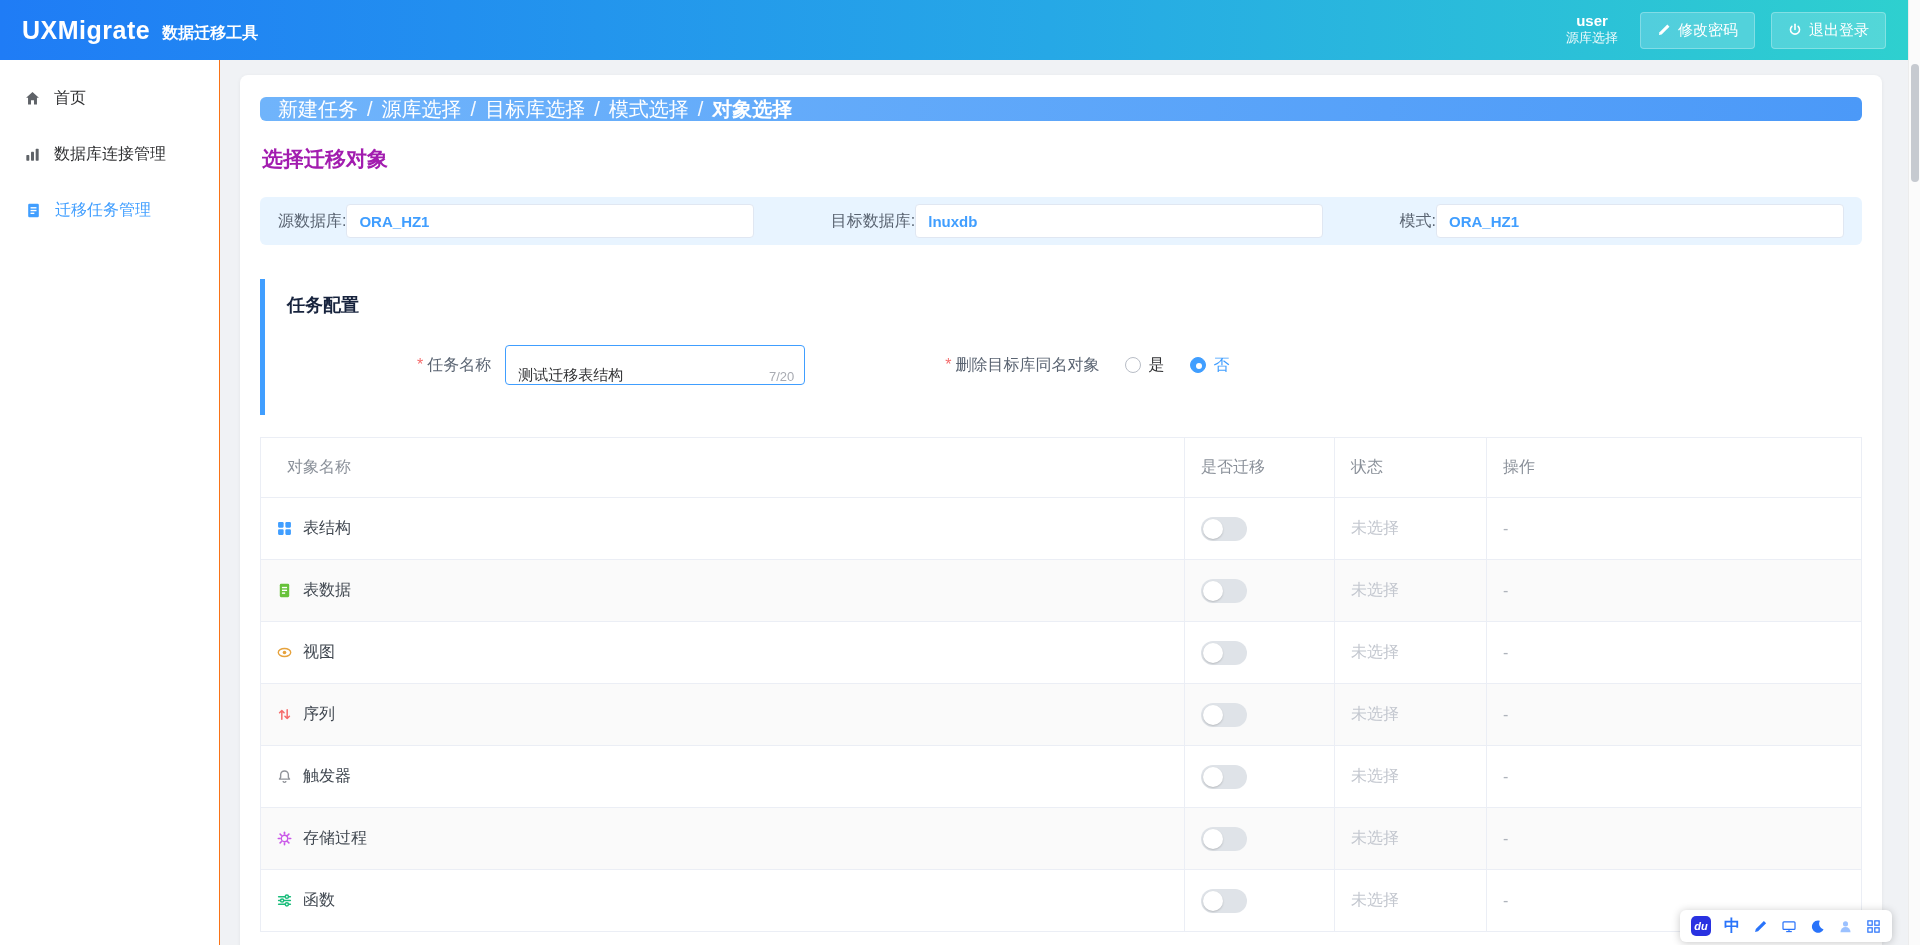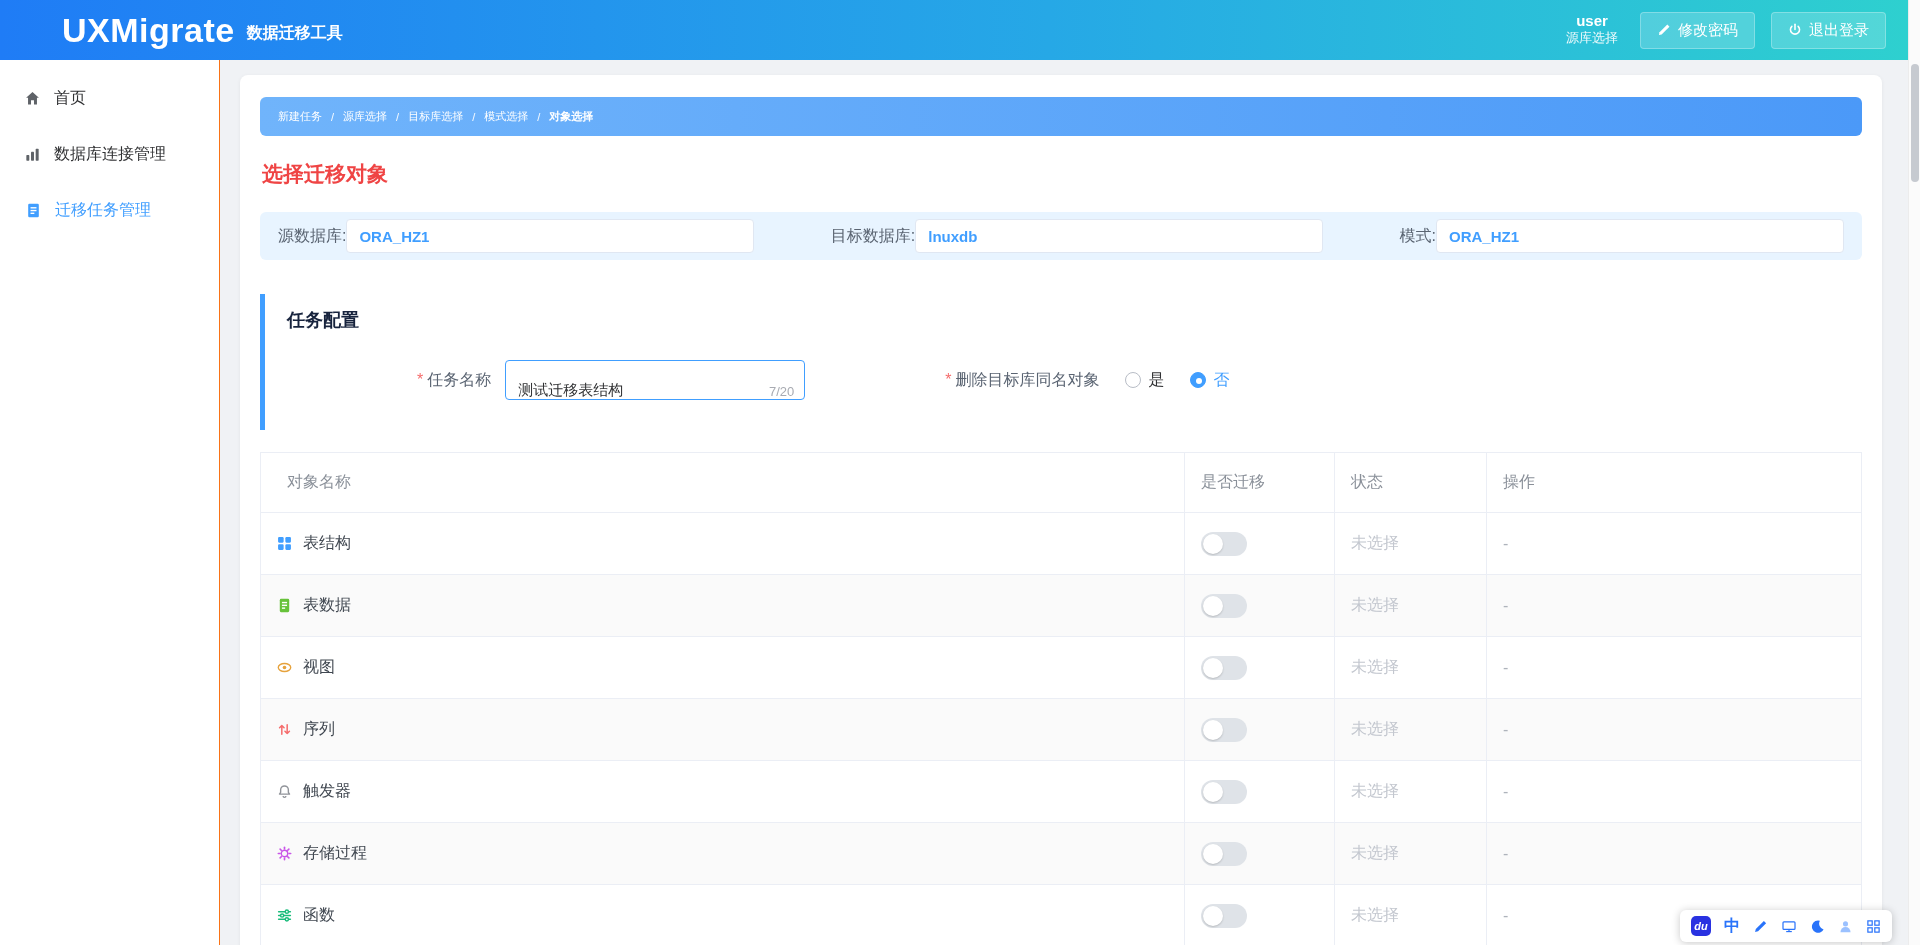--- a/index.html
+++ b/index.html
@@ -2,21 +2,21 @@
 <html><head>
 <meta charset="utf-8">
 <style>
   * { margin:0; padding:0; box-sizing:border-box; }
   html,body { width:1920px; height:945px; overflow:hidden; font-family:"Liberation Sans","DejaVu Sans",sans-serif; background:#f0f2f5; }
 
   
   .header { position:fixed; top:0; left:0; right:12px; height:60px; z-index:20;
     background:linear-gradient(90deg,#1f7cf6 0%,#26a8e6 55%,#2ed0cf 100%);
     display:flex; align-items:center; padding:0 22px; }
-  .logo { color:#fff; font-size:34px; font-weight:800; letter-spacing:.5px;margin-left:40px; }
+  .logo { color:#fff; font-size:25px; font-weight:800; letter-spacing:.5px; }
   .logo-sub { color:#fff; font-size:16px; font-weight:700; margin-left:12px; margin-top:6px; }
   .header-right { margin-left:auto; display:flex; gap:16px; }
   .user-block { text-align:center; color:#fff; line-height:1.25; margin-right:6px; }
   .user-name { font-size:15px; font-weight:700; }
   .user-role { font-size:13px; opacity:.92; }
   .hdr-btn { display:flex; align-items:center; gap:7px; background:rgba(255,255,255,.18);
     border:1px solid rgba(255,255,255,.28); border-radius:4px; padding:8px 16px;
     color:#fff; font-size:15px; cursor:pointer; }
   .hdr-btn svg { display:block; }
 
@@ -28,28 +28,28 @@
   .side-item.active { color:#409eff;padding-left:25px; }
   .side-item svg { display:block; flex:none; }
 
   
   .main { position:absolute; top:60px; left:220px; right:10px; bottom:0;
     background:#f0f2f5; padding:15px 0 0 20px; overflow:hidden; }
   .card { width:1642px; height:1200px; background:#fff; border-radius:8px;
     box-shadow:0 1px 4px rgba(0,0,0,.06); padding:22px 20px; }
 
   
-  .crumb-bar { height:39px; border-radius:6px; display:flex; align-items:center; gap:9px;
-    padding:0 18px; color:#fff; font-size:11px;
+  .crumb-bar { height:24px; border-radius:6px; display:flex; align-items:center; gap:9px;
+    padding:0 18px; color:#fff; font-size:20px;
     background:linear-gradient(90deg,#70b4fb,#4b99f8); }
   .crumb-step { cursor:pointer; }
   .crumb-step.current { font-weight:700; }
   .crumb-sep { opacity:.95; }
 
-  .page-title { margin:24px 0 0 2px; font-size:21px; font-weight:700; color:#ef4444; }
+  .page-title { margin:24px 0 0 2px; font-size:21px; font-weight:700; color:#a21caf; }
 
   
   .db-bar { margin-top:24px; height:48px; background:#e8f4ff; border-radius:6px;
     display:flex; align-items:center; justify-content:space-between; padding:0 18px; }
   .db-group { display:flex; align-items:center; }
   .db-label { font-size:16px; color:#5a6472; white-space:nowrap; }
   .db-input { width:408px; height:34px; background:#fff; border:1px solid #e0e7f2;
     border-radius:4px; padding:0 12px; font-size:15px; font-weight:700; color:#409eff;
     font-family:"Liberation Sans","DejaVu Sans",sans-serif; }
 

